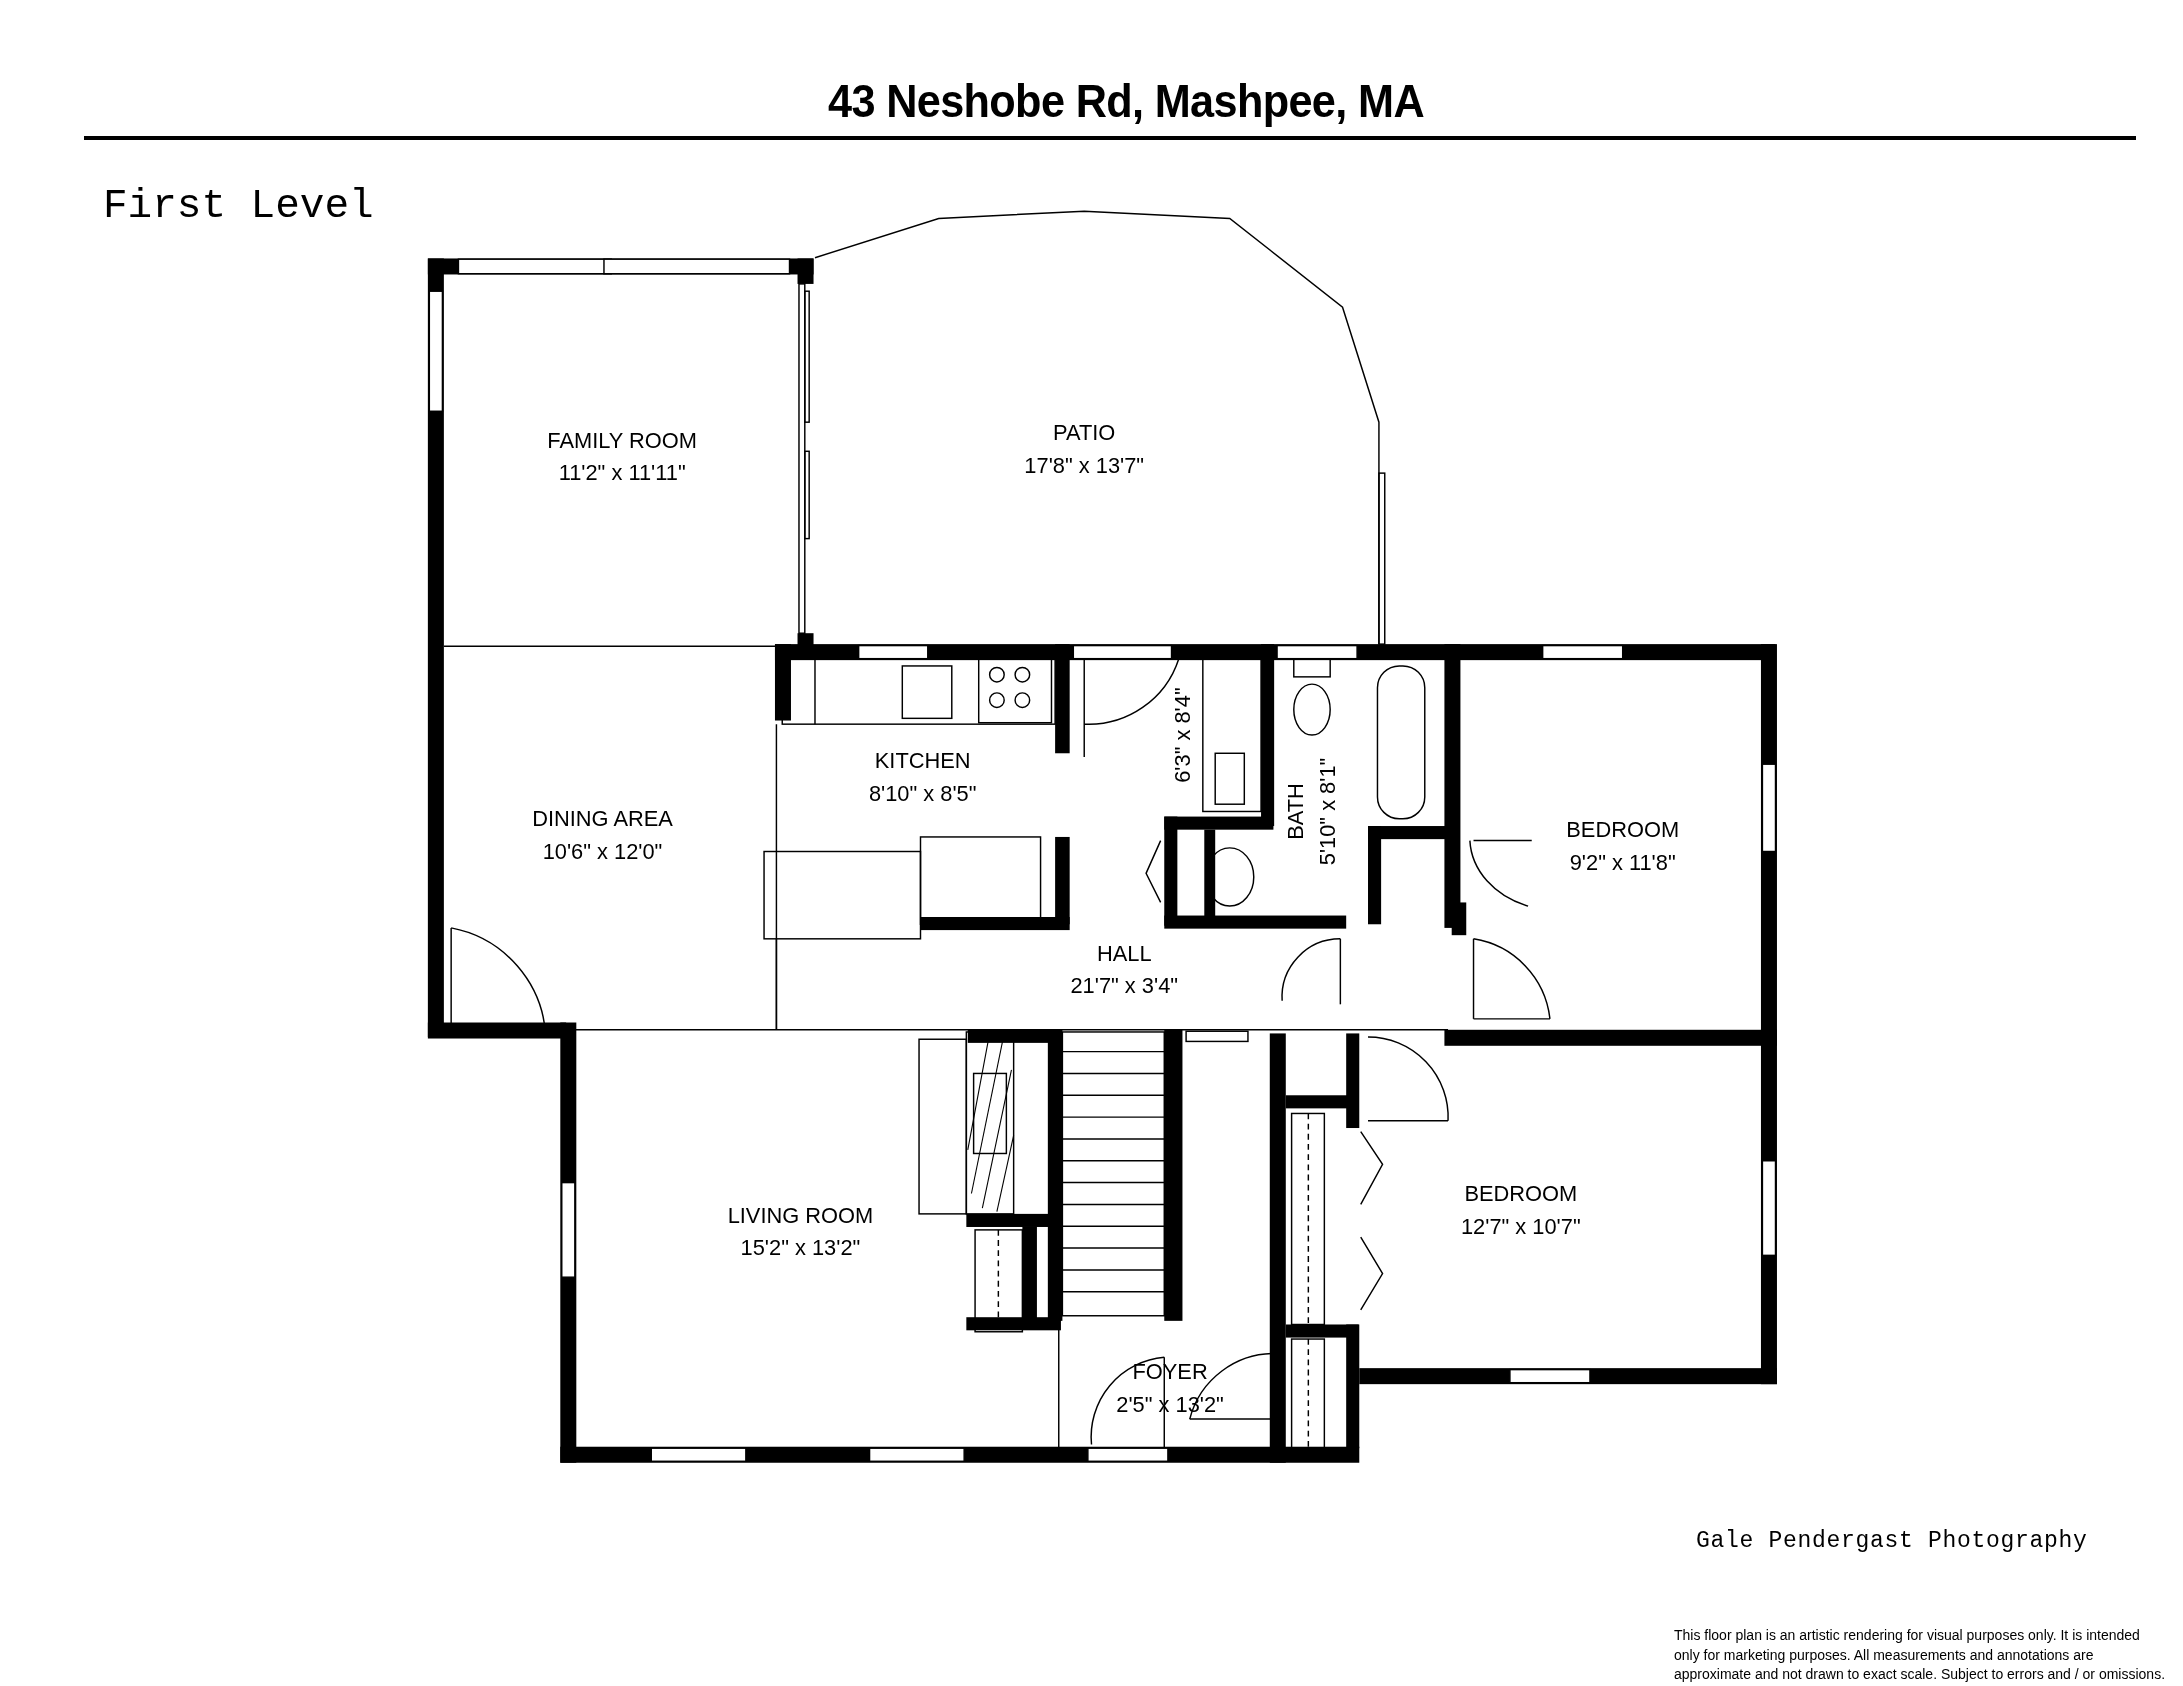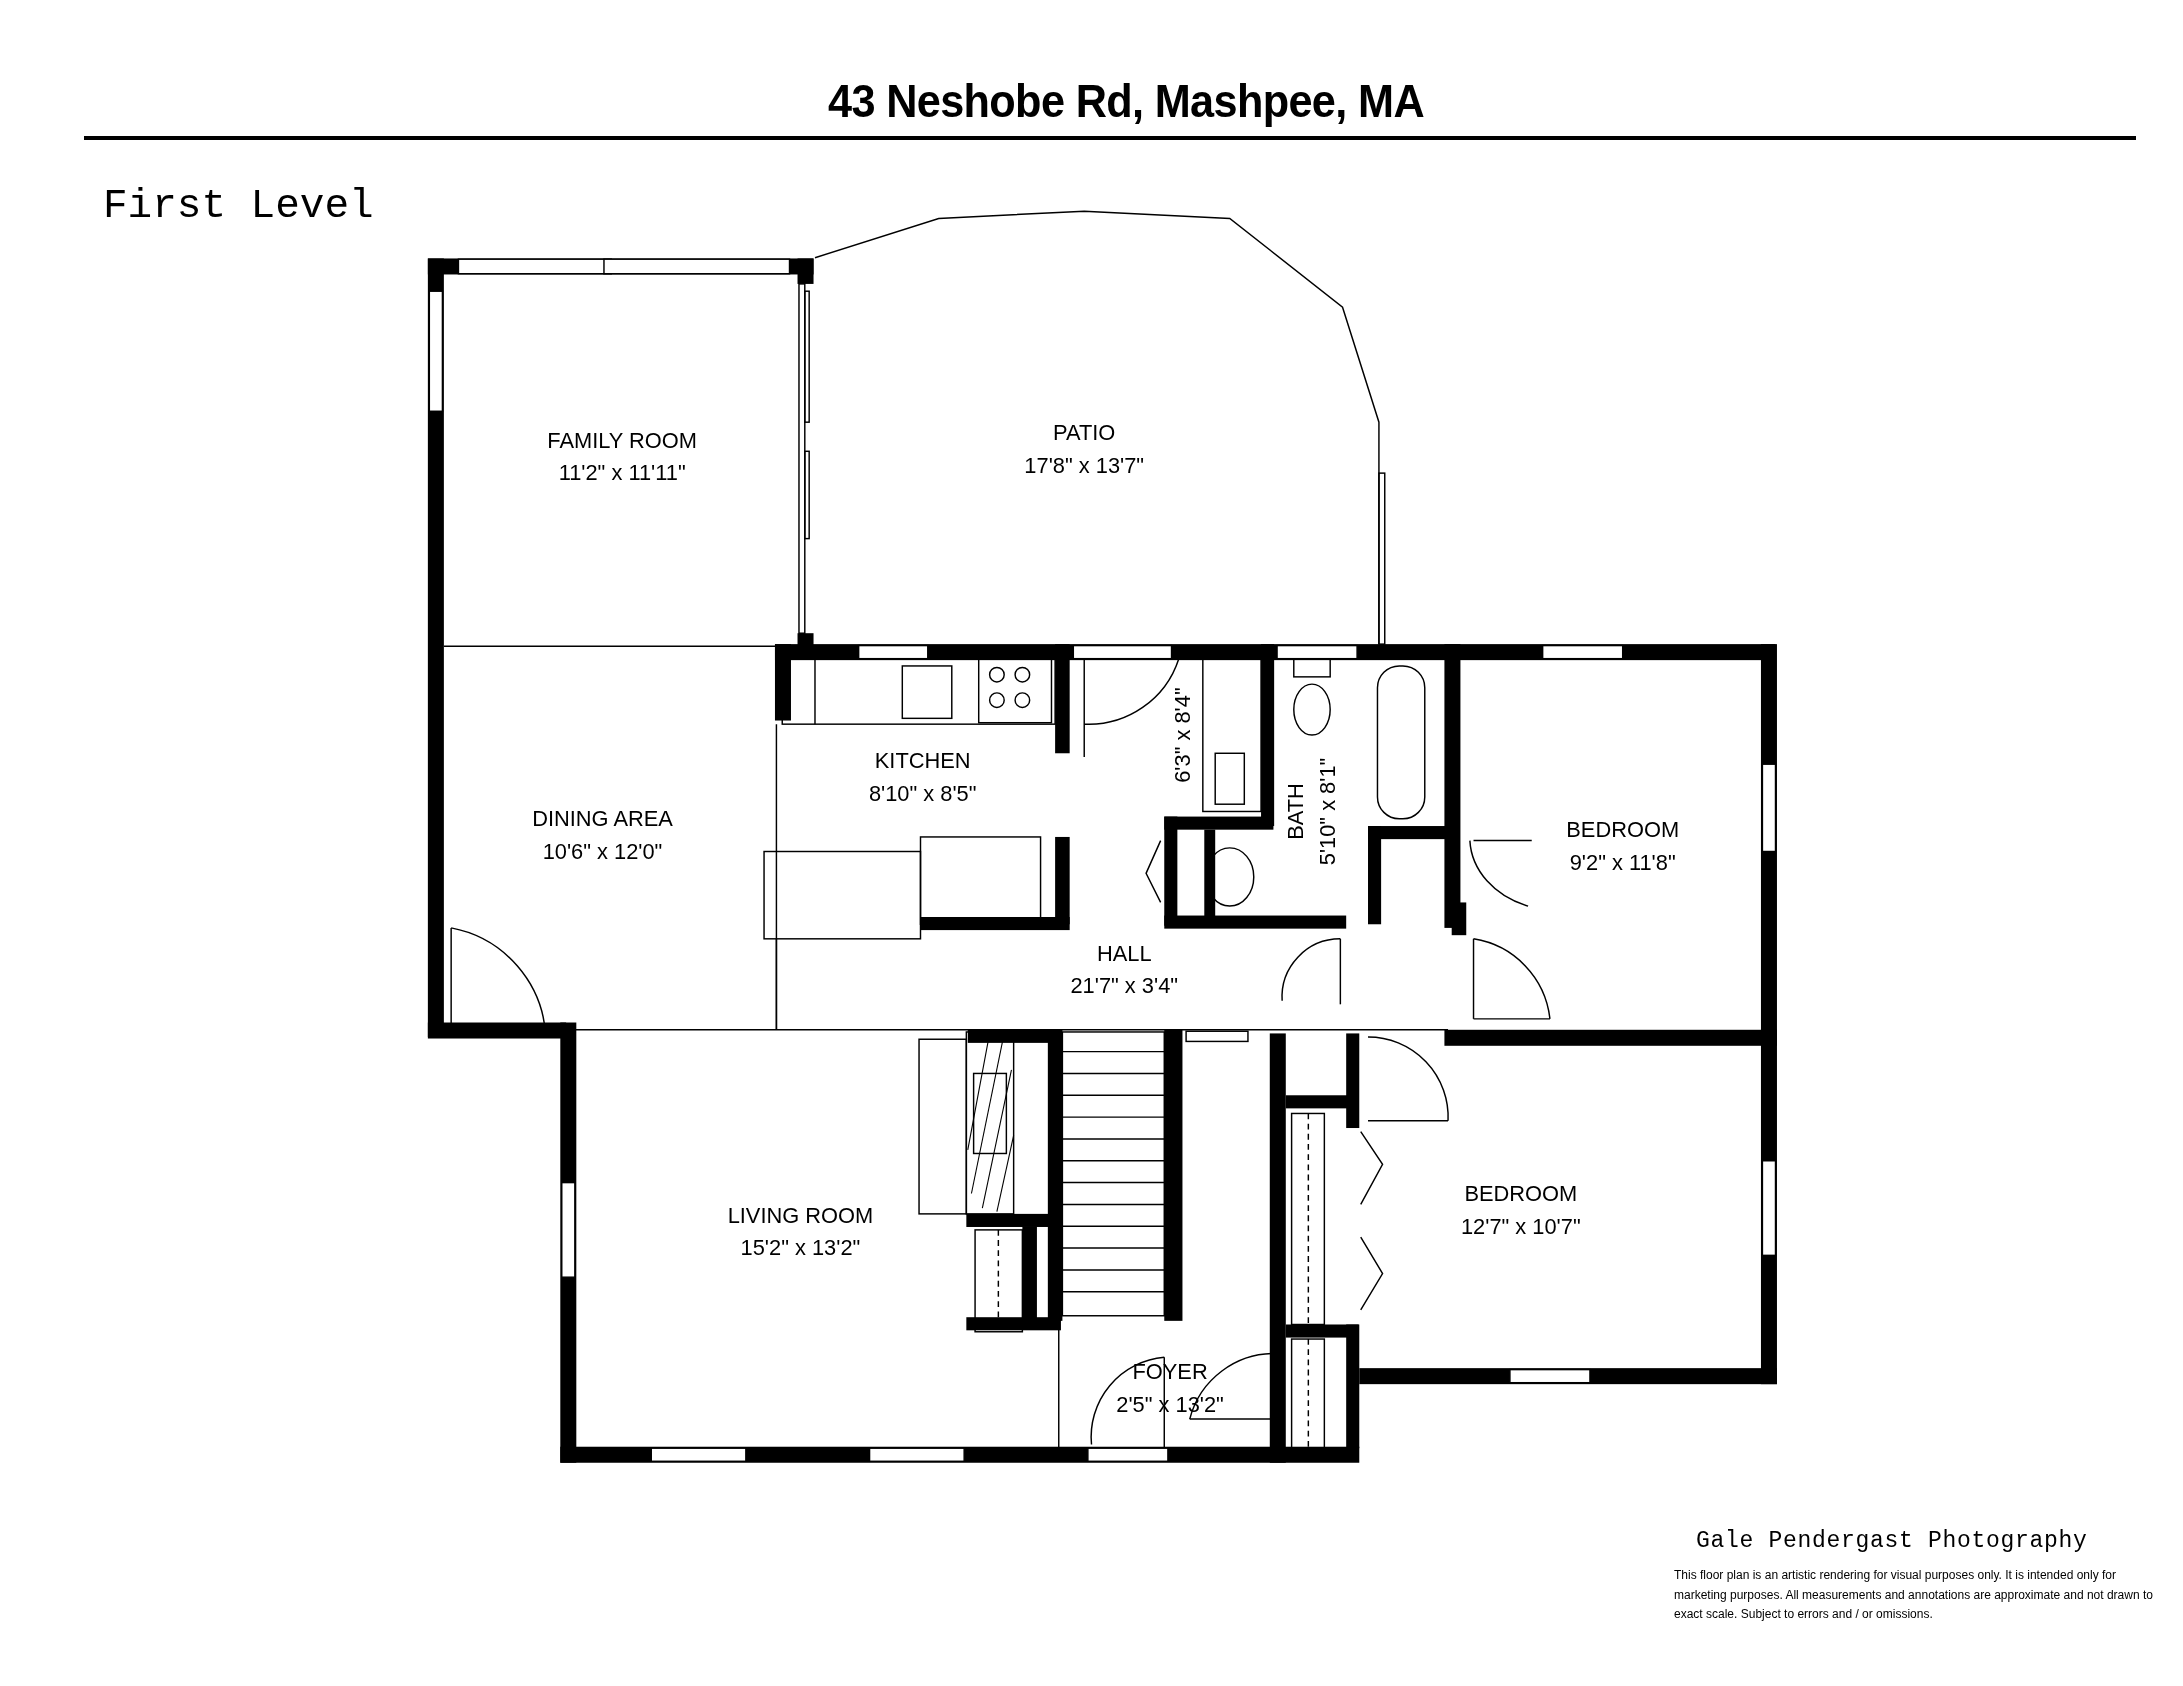--- a/index.html
+++ b/index.html
@@ -3,21 +3,21 @@
 <meta charset="utf-8">
 <style>
   html, body { margin: 0; padding: 0; background: #ffffff; }
   body { width: 2183px; height: 1687px; position: relative; overflow: hidden; font-family: "Liberation Sans", sans-serif; color: #000; }
   .title { position: absolute; left: 0; width: 2252px; top: 73px; text-align: center; font-size: 47px; font-weight: bold; letter-spacing: -0.7px; transform: scaleX(0.92); transform-origin: center; }
   .rule { position: absolute; left: 84px; top: 136px; width: 2052px; height: 4.4px; background: #000; }
   .level { position: absolute; left: 103px; top: 159px; font-size: 41px; font-family: Liberation Mono, monospace; margin-top: 24px; }
   .plan { position: absolute; left: 0; top: 0; }
   .room-name, .room-dim { font-family: "Liberation Sans", sans-serif; font-size: 30px; fill: #000; text-anchor: middle; }
   .credit { position: absolute; left: 1696px; top: 1528px; font-size: 23px; font-family: Liberation Mono, monospace; letter-spacing: 0.7px; }
-  .disclaimer { position: absolute; left: 1674px; top: 1566px; width: 495px; font-size: 12px; line-height: 19.6px; font-family: "Liberation Sans", sans-serif; }
+  .disclaimer { position: absolute; left: 1674px; top: 1626px; width: 495px; font-size: 14px; line-height: 19.6px; font-family: "Liberation Sans", sans-serif; }
 </style>
 </head>
 <body>
 
 <div class="title">43 Neshobe Rd, Mashpee, MA</div>
 <div class="rule"></div>
 <div class="level">First Level</div>
 
 <svg class="plan" width="2183" height="1687" viewBox="0 0 3000 2318" xmlns="http://www.w3.org/2000/svg">
   <g fill="none" stroke="#000" stroke-width="2">

